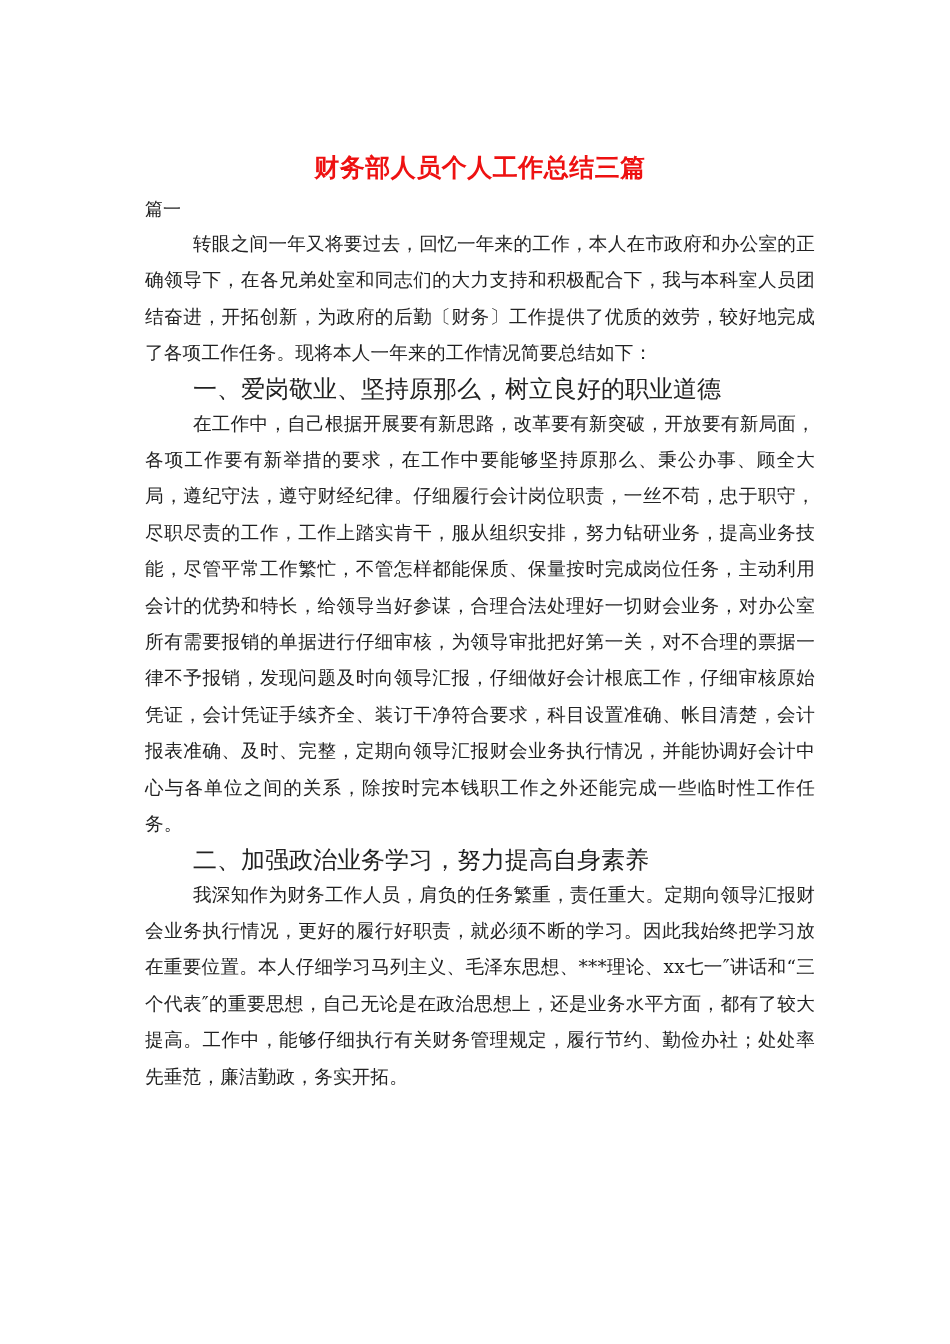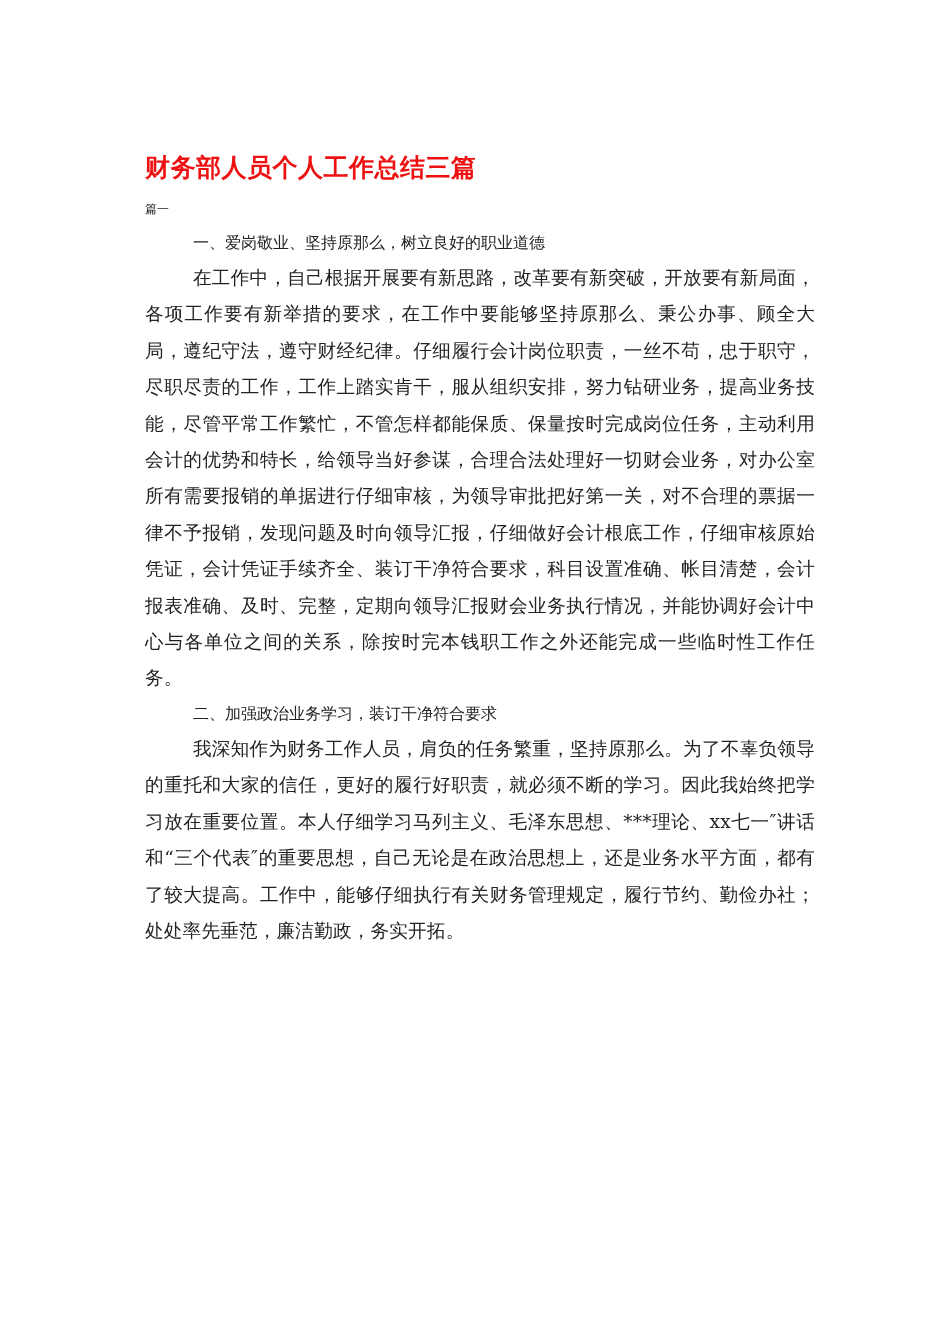--- a/index.html
+++ b/index.html
@@ -3,37 +3,38 @@
   <meta charset="utf-8">
   <style>
     html, body { margin: 0; padding: 0; background: #ffffff; }
     body { width: 950px; height: 1344px; position: relative; overflow: hidden; }
     .page {
       position: absolute; left: 145px; top: 150px; width: 670px;
       font-family: "DejaVu Serif", "Liberation Serif", serif;
       color: #222222;
     }
     .title {
-      color: #ee1111; font-weight: bold;
+      text-align: center; color: #ee1111; font-weight: bold;
       font-family: "DejaVu Sans", "Liberation Sans", sans-serif;
       font-size: 25px; line-height: 36px; margin: 0 0 6px 0;
       letter-spacing: 0.5px;
     }
-    .section-label { font-size: 12px; line-height: 34px; margin: 0; }
+    .section-label { font-size: 18px; line-height: 34px; margin: 0; }
     .para {
       font-size: 18.6px; line-height: 36.4px; margin: 0;
       text-indent: 48px; text-align: justify; letter-spacing: 0.2px;
     }
     .heading {
-      font-size: 16px; line-height: 34px; margin: 0; text-indent: 48px;
+      font-size: 24px; line-height: 34px; margin: 0; text-indent: 48px;
     }
   </style>
 </head>
 <body>
 
 <div class="page">
   <h1 class="title">财务部人员个人工作总结三篇</h1>
   <p class="section-label">篇一</p>
+  <p class="para">转眼之间一年又将要过去，回忆一年来的工作，本人在市政府和办公室的正确领导下，在各兄弟处室和同志们的大力支持和积极配合下，我与本科室人员团结奋进，开拓创新，为政府的后勤〔财务〕工作提供了优质的效劳，较好地完成了各项工作任务。现将本人一年来的工作情况简要总结如下：</p>
   <p class="heading">一、爱岗敬业、坚持原那么，树立良好的职业道德</p>
   <p class="para">在工作中，自己根据开展要有新思路，改革要有新突破，开放要有新局面，各项工作要有新举措的要求，在工作中要能够坚持原那么、秉公办事、顾全大局，遵纪守法，遵守财经纪律。仔细履行会计岗位职责，一丝不苟，忠于职守，尽职尽责的工作，工作上踏实肯干，服从组织安排，努力钻研业务，提高业务技能，尽管平常工作繁忙，不管怎样都能保质、保量按时完成岗位任务，主动利用会计的优势和特长，给领导当好参谋，合理合法处理好一切财会业务，对办公室所有需要报销的单据进行仔细审核，为领导审批把好第一关，对不合理的票据一律不予报销，发现问题及时向领导汇报，仔细做好会计根底工作，仔细审核原始凭证，会计凭证手续齐全、装订干净符合要求，科目设置准确、帐目清楚，会计报表准确、及时、完整，定期向领导汇报财会业务执行情况，并能协调好会计中心与各单位之间的关系，除按时完本钱职工作之外还能完成一些临时性工作任务。</p>
-  <p class="heading">二、加强政治业务学习，装订干净符合要求</p>
-  <p class="para">我深知作为财务工作人员，肩负的任务繁重，坚持原那么。为了不辜负领导的重托和大家的信任，更好的履行好职责，就必须不断的学习。因此我始终把学习放在重要位置。本人仔细学习马列主义、毛泽东思想、***理论、xx七一″讲话和“三个代表″的重要思想，自己无论是在政治思想上，还是业务水平方面，都有了较大提高。工作中，能够仔细执行有关财务管理规定，履行节约、勤俭办社；处处率先垂范，廉洁勤政，务实开拓。</p>
+  <p class="heading">二、加强政治业务学习，努力提高自身素养</p>
+  <p class="para">我深知作为财务工作人员，肩负的任务繁重，责任重大。定期向领导汇报财会业务执行情况，更好的履行好职责，就必须不断的学习。因此我始终把学习放在重要位置。本人仔细学习马列主义、毛泽东思想、***理论、xx七一″讲话和“三个代表″的重要思想，自己无论是在政治思想上，还是业务水平方面，都有了较大提高。工作中，能够仔细执行有关财务管理规定，履行节约、勤俭办社；处处率先垂范，廉洁勤政，务实开拓。</p>
 </div>
 
 </body></html>

